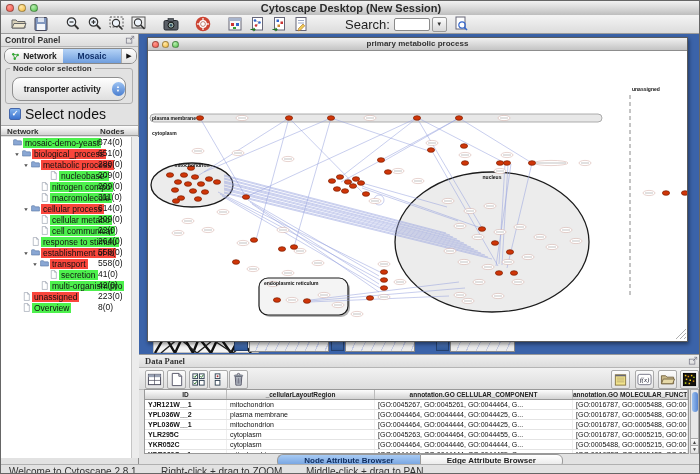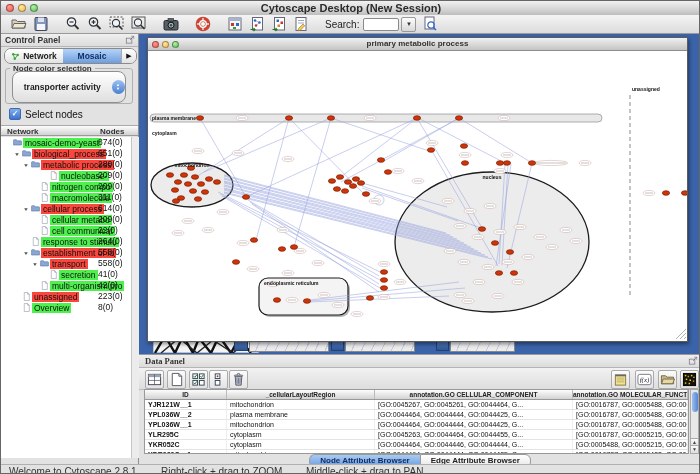--- a/index.html
+++ b/index.html
@@ -14,48 +14,48 @@
   .light.r{background:radial-gradient(circle at 35% 30%,#ff9a90,#f5574a);}
   .light.y{background:radial-gradient(circle at 35% 30%,#ffe9a8,#f5b93c);}
   .light.g{background:radial-gradient(circle at 35% 30%,#b8f0b0,#52c24a);}
   
   .toolbar{position:absolute;left:0;top:14px;width:700px;height:19px;
     background:linear-gradient(#f4f4f4,#dcdcdc);border-bottom:1px solid #9a9a9a;
     display:flex;align-items:center;padding-left:10px;box-sizing:border-box;}
   .tb-group{display:flex;align-items:center;gap:6px;margin-right:16px;}
   .tbicon{width:16px;height:16px;display:inline-block;cursor:default;}
   .tbicon svg{width:16px;height:16px;display:block;}
-  .search-label{font-size:10px;color:#222;margin:0 4px 0 0;}
+  .search-label{font-size:13px;color:#222;margin:0 4px 0 20px;}
   .search-input{width:30px;height:11px;font-size:8px;border:1px solid #8a8a8a;border-radius:2px;background:#fff;padding:0 2px;}
   .search-arrow{width:13px;height:13px;border:1px solid #999;border-radius:2px;margin-left:2px;
     background:linear-gradient(#fdfdfd,#d8d8d8);font-size:6px;color:#333;text-align:center;line-height:12px;}
   
   .cpanel{position:absolute;left:0;top:33px;width:138px;height:430px;background:#e2e2e2;border-right:1px solid #8f8f8f;box-sizing:border-box;}
   .panel-head{position:relative;height:12px;border-bottom:1px solid #b5b5b5;background:linear-gradient(#efefef,#dcdcdc);}
   .panel-head .ph-title{position:absolute;left:4px;top:1px;font-size:8.5px;font-weight:bold;color:#333;}
   .float-ic{position:absolute;right:3px;top:1px;width:10px;height:10px;}
   .float-ic svg{width:10px;height:10px;display:block;}
   .cp-tabs{position:absolute;left:3px;top:14px;width:131px;height:14px;display:flex;
     border:1px solid #8a8a8a;border-radius:7px;overflow:hidden;background:#f5f5f5;}
   .cp-tab{flex:1;display:flex;align-items:center;justify-content:center;gap:3px;font-size:8.5px;font-weight:bold;color:#222;
     background:linear-gradient(#ffffff,#e2e2e2);}
   .cp-tab.sel{background:linear-gradient(#b5d3f6,#6f9ede);color:#11316b;}
   .cp-tab-arrow{width:14px;display:flex;align-items:center;justify-content:center;font-size:7px;color:#111;background:linear-gradient(#ffffff,#e2e2e2);border-left:1px solid #aaa;}
   .cp-tab .nicon svg{width:9px;height:9px;display:block;}
   .groupbox{position:absolute;left:4px;top:34px;width:128px;height:36px;border:1px solid #b0b0b0;border-radius:3px;box-sizing:border-box;}
   .groupbox .gb-label{position:absolute;left:4px;top:-5px;background:#e2e2e2;padding:0 3px;font-size:8px;font-weight:bold;color:#333;}
-  .combo{position:absolute;left:6px;top:2px;width:114px;height:32px;border:1px solid #8f8f8f;border-radius:8px;
+  .combo{position:absolute;left:6px;top:8px;width:114px;height:24px;border:1px solid #8f8f8f;border-radius:8px;
     background:linear-gradient(#ffffff,#dfdfdf);display:flex;align-items:center;box-sizing:border-box;}
   .combo .combo-text{flex:1;text-align:center;font-size:8.5px;font-weight:bold;color:#222;}
   .combo .combo-step{width:13px;height:14px;border-radius:7px;margin-right:0.5px;
     background:linear-gradient(#9cc2f2,#4b7fd0);display:flex;flex-direction:column;align-items:center;justify-content:center;color:#fff;font-size:4px;line-height:4px;}
   .checkrow{position:absolute;left:8px;top:74px;height:12px;display:flex;align-items:center;gap:4px;}
   .checkbox{width:10px;height:10px;border-radius:2px;border:1px solid #4466aa;
     background:linear-gradient(#7fb0ec,#3c73cf);color:#fff;font-size:8px;line-height:9px;text-align:center;font-weight:bold;}
-  .checklabel{font-size:10px;color:#111;}
+  .checklabel{font-size:14px;color:#111;}
   .tree-wrap{position:absolute;left:0;top:71px;bottom:6px;width:138px;}
   .tree-header{position:absolute;left:0;top:20px;width:137px;height:11px;
     background:linear-gradient(#fdfdfd,#d2d2d2);border-top:1px solid #aaa;border-bottom:1px solid #999;box-sizing:border-box;}
   .tree-header span{position:absolute;top:1px;font-size:8px;font-weight:bold;color:#333;}
   .tree-body{position:absolute;left:0;top:32px;bottom:0;width:137px;background:#fff;overflow:hidden;}
   .tree-row{position:relative;height:11px;white-space:nowrap;display:flex;align-items:center;font-size:8.5px;color:#111;}
   .tree-row.sel{background:#3b6fd7;color:#fff;}
   .tri{font-size:6px;color:#555;width:8px;display:inline-block;text-align:center;transform:scaleY(.8);}
   .tree-row.sel .tri{color:#dce6f8;}
   .ticon{width:11px;height:9px;display:inline-block;}
@@ -88,21 +88,21 @@
   .dp-table{position:absolute;left:5px;top:34px;width:545px;height:65px;background:#fff;border:1px solid #999;box-sizing:border-box;overflow:hidden;}
   .dt-head{display:grid;height:9px;background:linear-gradient(#fdfdfd,#d3d3d3);border-bottom:1px solid #999;}
   .dt-head div{font-size:6.5px;font-weight:bold;color:#222;text-align:center;border-right:1px solid #bbb;overflow:hidden;white-space:nowrap;line-height:9px;}
   .dt-row{display:grid;height:9px;border-bottom:1px solid #e4e4e4;}
   .dt-row div{font-size:7px;color:#111;padding-left:3px;border-right:1px solid #eee;overflow:hidden;white-space:nowrap;line-height:9px;}
   .dt-row div:first-child{font-weight:bold;}
   .dp-scroll{position:absolute;left:551px;top:34px;width:9px;height:65px;background:#e8e8e8;border:1px solid #aaa;box-sizing:border-box;}
   .dp-thumb{position:absolute;left:0.5px;top:2px;width:6px;height:20px;border-radius:3px;background:linear-gradient(90deg,#9cc0ee,#5585d2);}
   .dp-sarr{position:absolute;left:0;width:7px;height:7px;font-size:5px;text-align:center;line-height:7px;color:#444;background:linear-gradient(#fafafa,#ddd);border-top:1px solid #aaa;}
   .dp-tabs{position:absolute;left:0;top:99px;width:562px;height:13px;display:flex;justify-content:center;gap:0;}
-  .dp-tab{height:12px;line-height:12px;padding:0 10px;font-size:8px;font-weight:bold;color:#222;background:linear-gradient(#fff,#e6e6e6);
+  .dp-tab{height:12px;line-height:12px;padding:0 26px;font-size:8px;font-weight:bold;color:#222;background:linear-gradient(#fff,#e6e6e6);
      border:1px solid #999;border-right:none;}
   .dp-tab:first-child{border-radius:6px 0 0 6px;}
   .dp-tab:last-child{border-right:1px solid #999;border-radius:0 6px 6px 0;}
   .dp-tab.sel{background:linear-gradient(#a8cbf4,#6b9bdd);color:#0e2c5e;}
   
   .statusbar{position:absolute;left:0;top:463px;width:700px;height:11px;background:#e2e2e2;border-top:1px solid #b0b0b0;}
   .statusbar span{position:absolute;top:1px;font-size:10px;color:#333;}
 </style>
 </head>
 <body>

